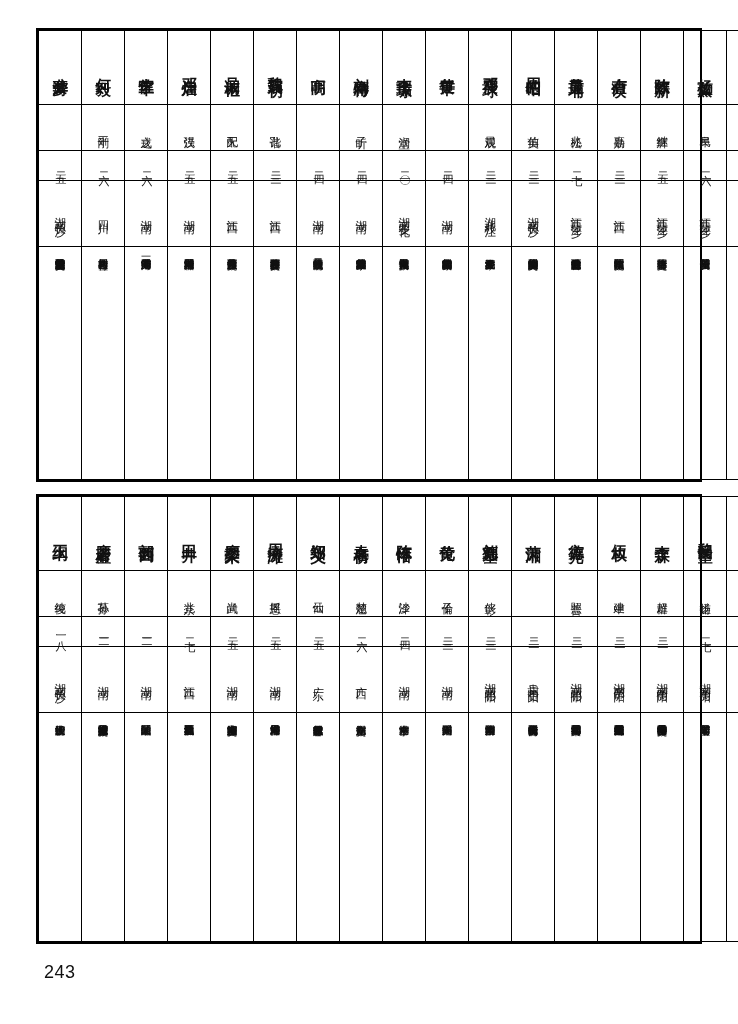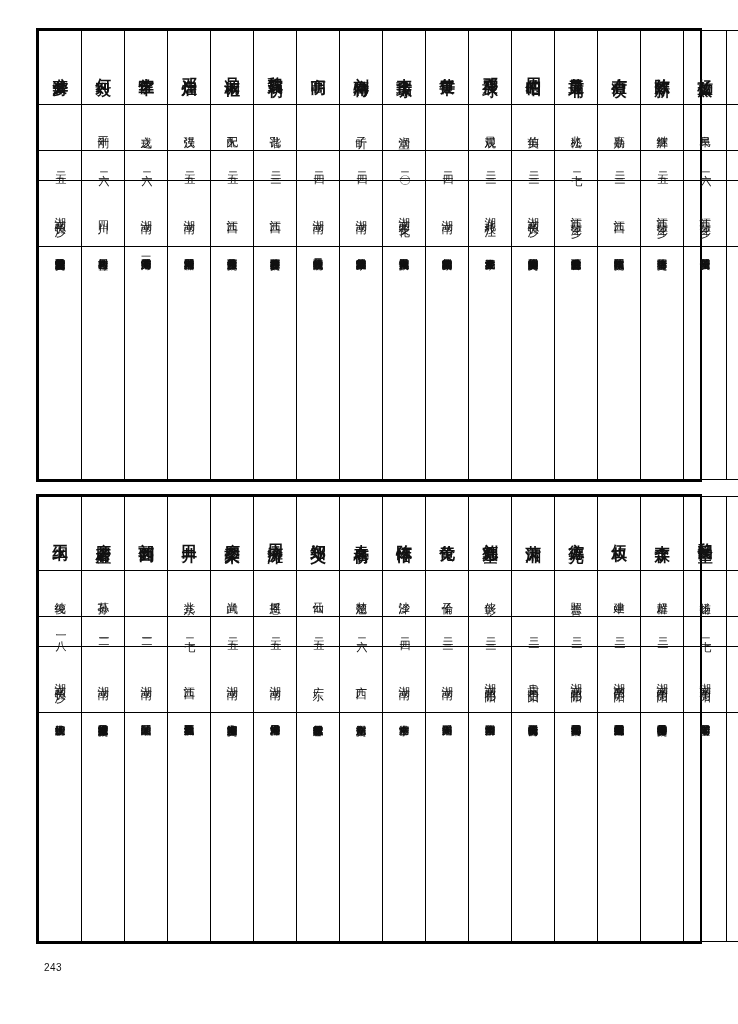--- a/index.html
+++ b/index.html
@@ -91,21 +91,21 @@
     display: flex;
     align-items: center;
     justify-content: center;
     box-sizing: border-box;
   }
 
   .pageno {
     position: absolute;
     left: 44px;
     top: 962px;
-    font-size: 10px;
+    font-size: 18px;
     font-family: "Liberation Sans", sans-serif;
     letter-spacing: 0.5px;
   }
 </style>
 </head>
 <body>
 
 <div class="page">
 
   <div class="tbl-block" id="block-top">

